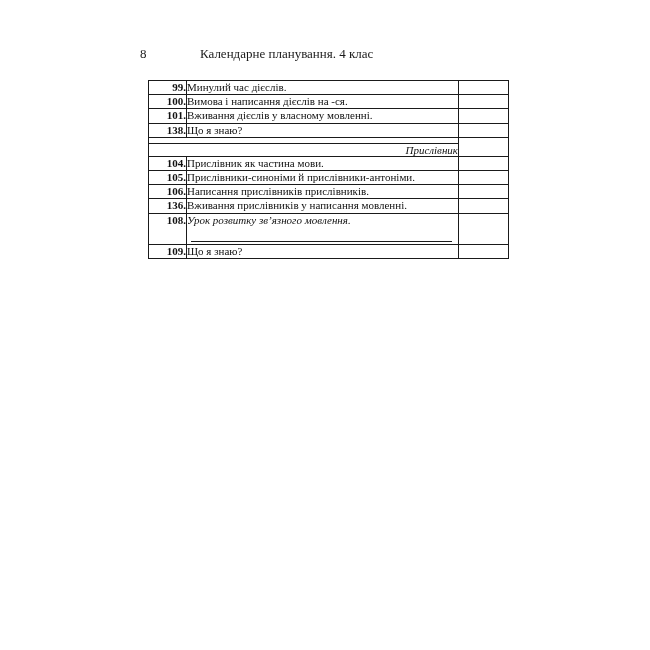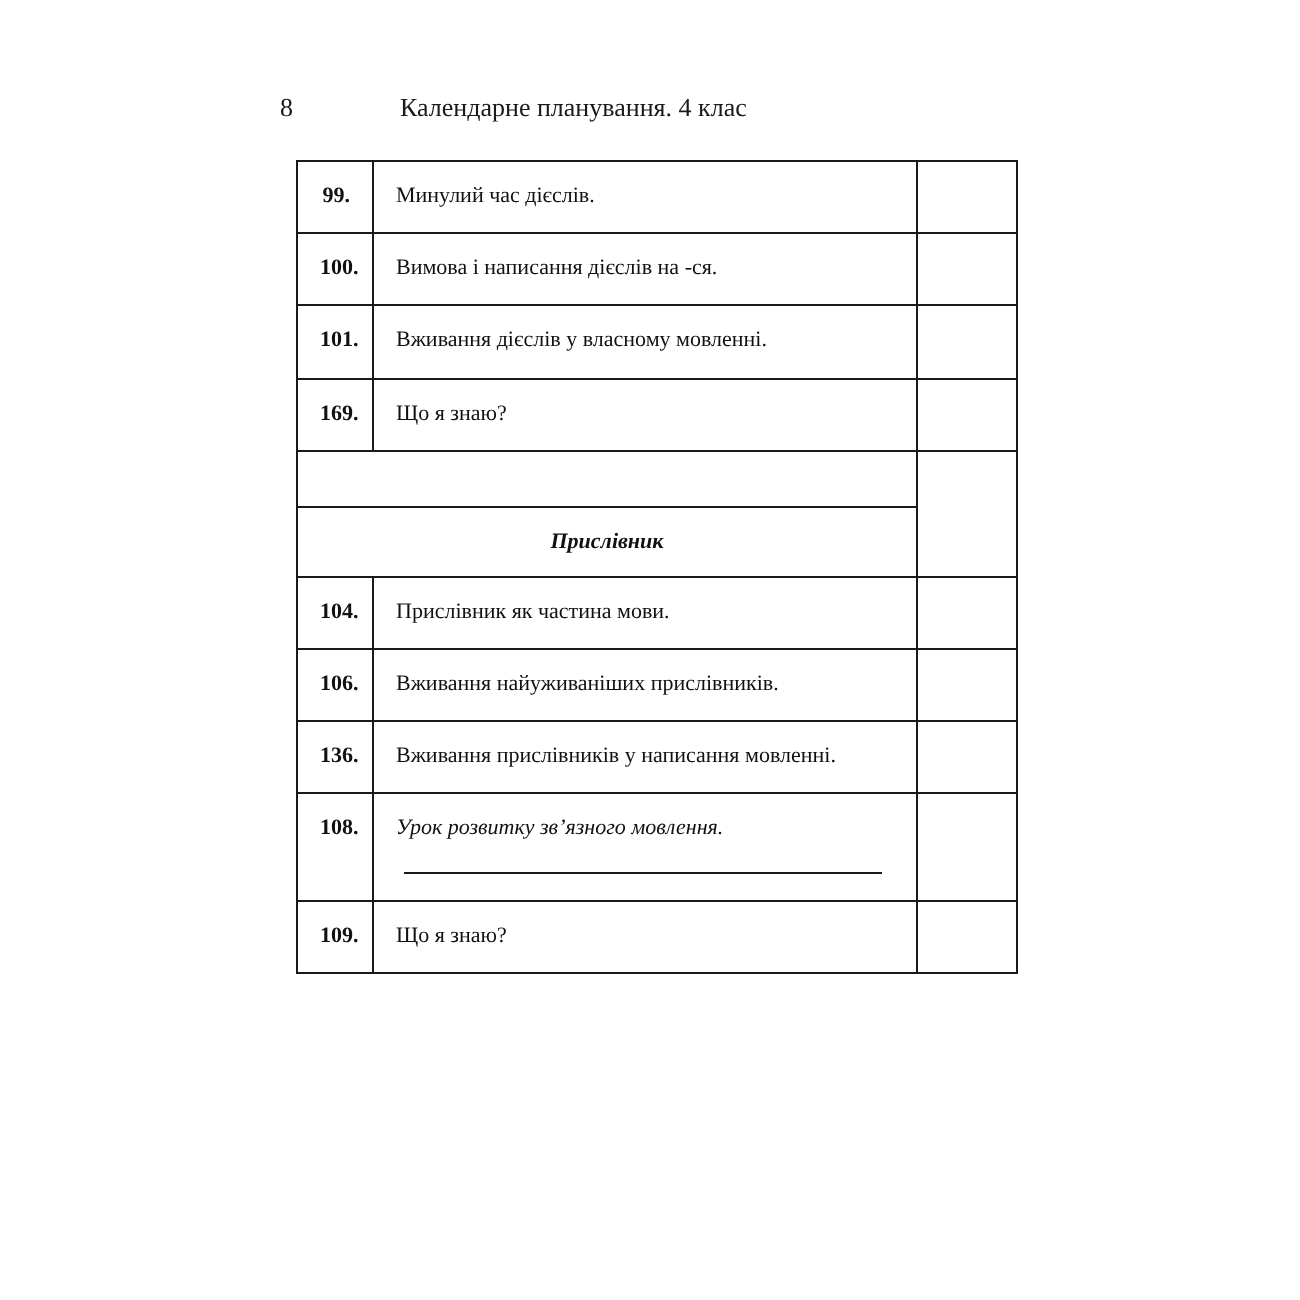--- a/index.html
+++ b/index.html
@@ -42,21 +42,21 @@
   table.plan {
     position: absolute;
     top: 80px;
     left: 148px;
     width: 360px;
     border-collapse: collapse;
     table-layout: fixed;
   }
   table.plan td {
     border: 1px solid #1a1a1a;
-    padding: 11px;
+    padding: 0;
     vertical-align: top;
   }
   .col-num { width: 38px; }
   .col-topic { width: 272px; }
   .col-note { width: 50px; }
 
   .cell-num {
     text-align: right;
     padding: 2px 5px 3px 2px;
     font-size: 11px;
@@ -75,23 +75,23 @@
   tr.tall .cell-num,
   tr.tall .cell-topic {
     height: 30px;
   }
   .ruleline {
     border-bottom: 1px solid #1a1a1a;
     margin: 14px 6px 2px 4px;
     height: 0;
   }
   .section-row td {
-    text-align: center;
+    text-align: right;
     font-size: 11px;
-    font-weight: bold;
+    font-weight: normal;
     font-style: italic;
     padding: 3px 0 4px 0;
     color: #111;
   }
   .spacer-row td {
     height: 5px;
     border-left: 1px solid #1a1a1a;
     border-right: 1px solid #1a1a1a;
     border-top: none;
     border-bottom: none;
@@ -129,21 +129,21 @@
         <td class="cell-note"></td>
       </tr>
 
       <tr>
         <td class="cell-num">101.</td>
         <td class="cell-topic">Вживання дієслів у власному мовленні.</td>
         <td class="cell-note"></td>
       </tr>
 
       <tr>
-        <td class="cell-num">169.</td>
+        <td class="cell-num">138.</td>
         <td class="cell-topic">Що я знаю?</td>
         <td class="cell-note"></td>
       </tr>
 
 
       <tr class="spacer-row">
         <td colspan="2"></td>
         <td class="nb-top nb-bottom"></td>
       </tr>
 
@@ -151,24 +151,29 @@
         <td colspan="2">Прислівник</td>
         <td class="nb-top"></td>
       </tr>
 
       <tr>
         <td class="cell-num">104.</td>
         <td class="cell-topic">Прислівник як частина мови.</td>
         <td class="cell-note"></td>
       </tr>
 
+      <tr>
+        <td class="cell-num">105.</td>
+        <td class="cell-topic">Прислівники-синоніми й прислівники-антоніми.</td>
+        <td class="cell-note"></td>
+      </tr>
 
       <tr>
         <td class="cell-num">106.</td>
-        <td class="cell-topic">Вживання найуживаніших прислівників.</td>
+        <td class="cell-topic">Написання прислівників прислівників.</td>
         <td class="cell-note"></td>
       </tr>
 
       <tr>
         <td class="cell-num">136.</td>
         <td class="cell-topic">Вживання прислівників у написання мовленні.</td>
         <td class="cell-note"></td>
       </tr>
 
       <tr class="tall">

